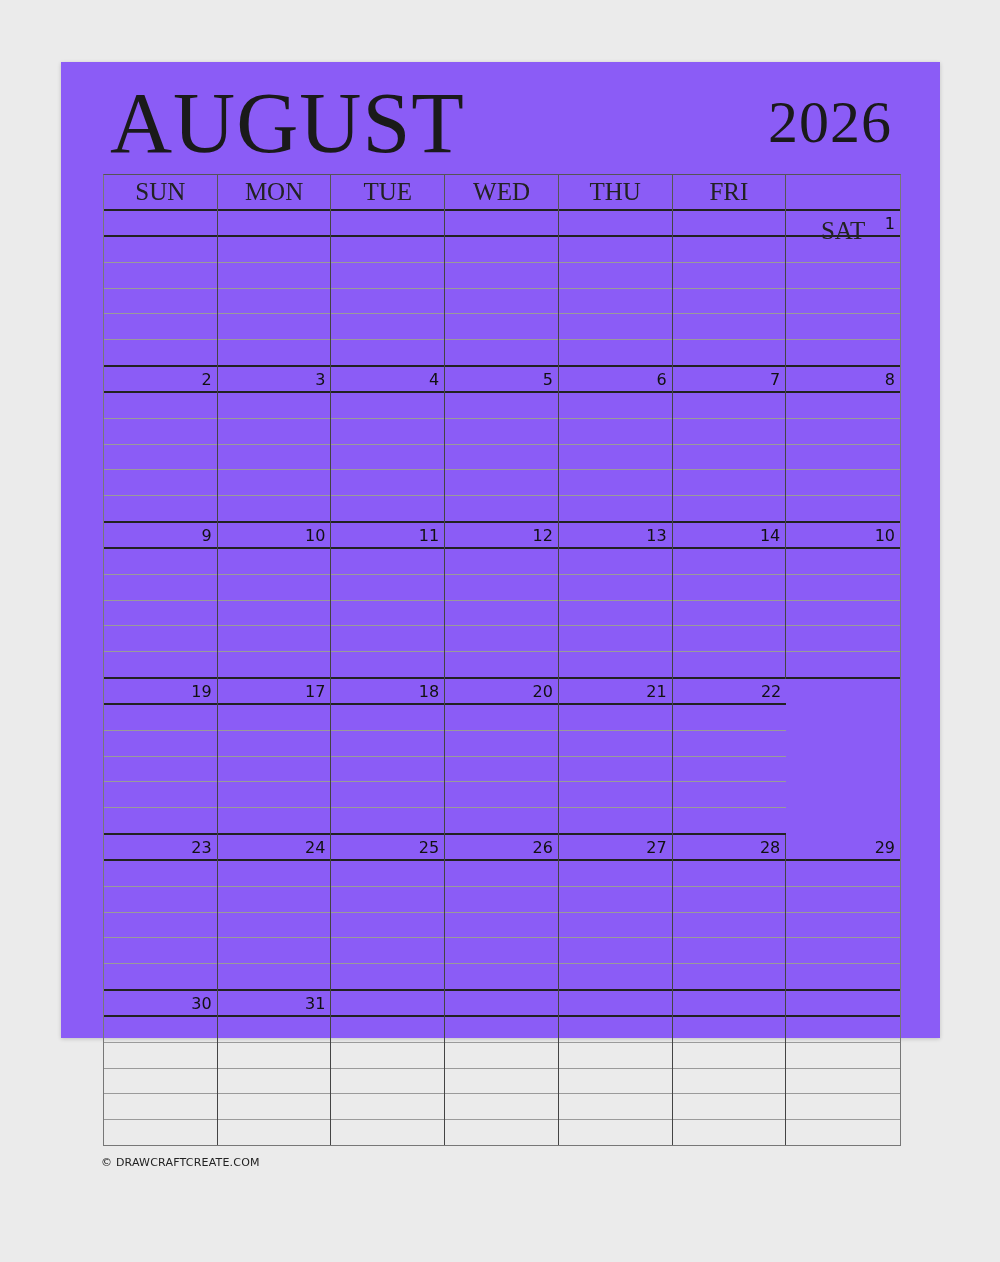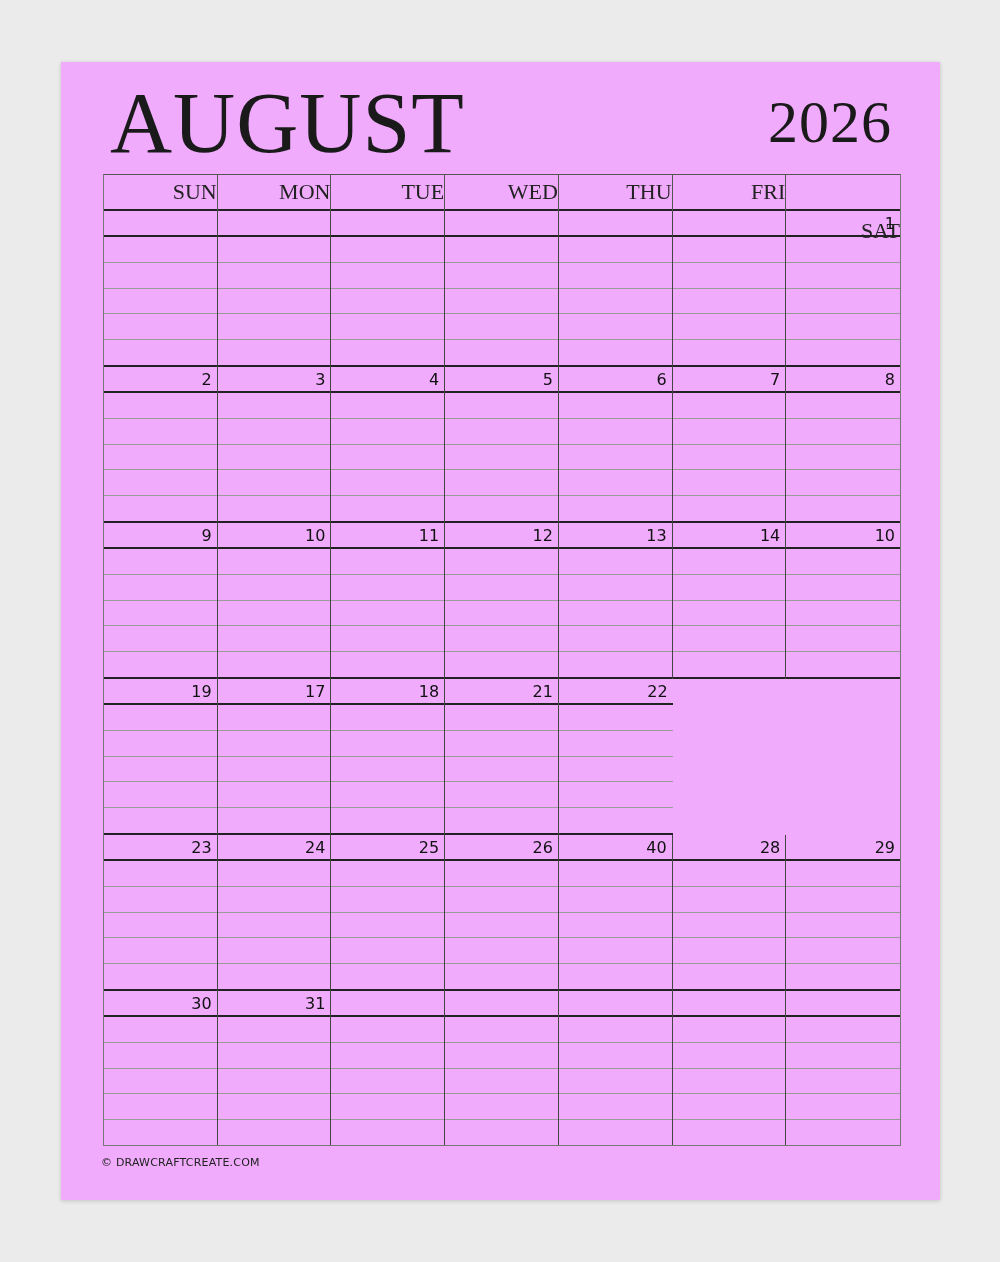--- a/index.html
+++ b/index.html
@@ -5,22 +5,22 @@
   html, body { margin: 0; padding: 0; }
   body {
     width: 1000px; height: 1262px;
     background: #ebebeb;
     position: relative;
     overflow: hidden;
     font-family: "Liberation Sans", sans-serif;
   }
   .page {
     position: absolute; left: 61px; top: 62px;
-    width: 879px; height: 1138px;
-    background: #f0abfc;
+    width: 879px; height: 976px;
+    background: #8b5cf6;
     box-shadow: 0 1px 4px rgba(0,0,0,0.18);
   }
   .month {
     position: absolute; left: 49px; top: 18px;
     font-family: "Liberation Serif", "DejaVu Serif", serif;
     font-size: 86px; line-height: 86px;
     color: #1a1a1a; letter-spacing: 1px;
     margin: 0; font-weight: normal;
   }
   .year {
@@ -38,22 +38,22 @@
     border-bottom: 1.5px solid #777;
     box-sizing: content-box;
   }
   .head-row {
     display: grid; grid-template-columns: repeat(7, 1fr);
     height: 34px;
     border-bottom: 2px solid #222;
   }
   .head-cell {
     font-family: "Liberation Serif", "DejaVu Serif", serif;
-    font-size: 22px; color: #222;
-    text-align: right; line-height: 34px;
+    font-size: 25px; color: #222;
+    text-align: center; line-height: 34px;
     border-right: 1.5px solid #555;
   }
   .head-cell:last-child { border-right: none; margin-top: 39px; }
   .week { display: grid; grid-template-columns: repeat(7, 1fr); }
   .day {
     border-right: 1.5px solid #444;
   }
   .day:last-child { border-right: none; }
   .date-row {
     height: 24px;
@@ -287,20 +287,28 @@
           </div>
           <div class="day">
             <div class="date-row">18</div>
             <div class="line"></div>
             <div class="line"></div>
             <div class="line"></div>
             <div class="line"></div>
             <div class="line"></div>
           </div>
           <div class="day">
+            <div class="date-row">20</div>
+            <div class="line"></div>
+            <div class="line"></div>
+            <div class="line"></div>
+            <div class="line"></div>
+            <div class="line"></div>
+          </div>
+          <div class="day">
             <div class="date-row">21</div>
             <div class="line"></div>
             <div class="line"></div>
             <div class="line"></div>
             <div class="line"></div>
             <div class="line"></div>
           </div>
           <div class="day">
             <div class="date-row">22</div>
             <div class="line"></div>
@@ -337,21 +345,21 @@
           </div>
           <div class="day">
             <div class="date-row">26</div>
             <div class="line"></div>
             <div class="line"></div>
             <div class="line"></div>
             <div class="line"></div>
             <div class="line"></div>
           </div>
           <div class="day">
-            <div class="date-row">40</div>
+            <div class="date-row">27</div>
             <div class="line"></div>
             <div class="line"></div>
             <div class="line"></div>
             <div class="line"></div>
             <div class="line"></div>
           </div>
           <div class="day">
             <div class="date-row">28</div>
             <div class="line"></div>
             <div class="line"></div>

